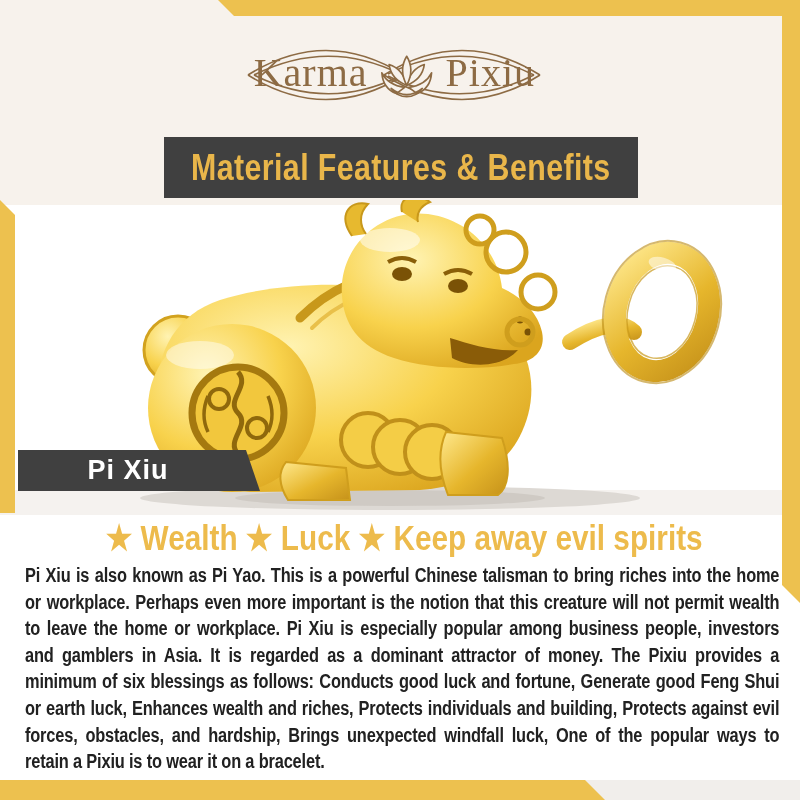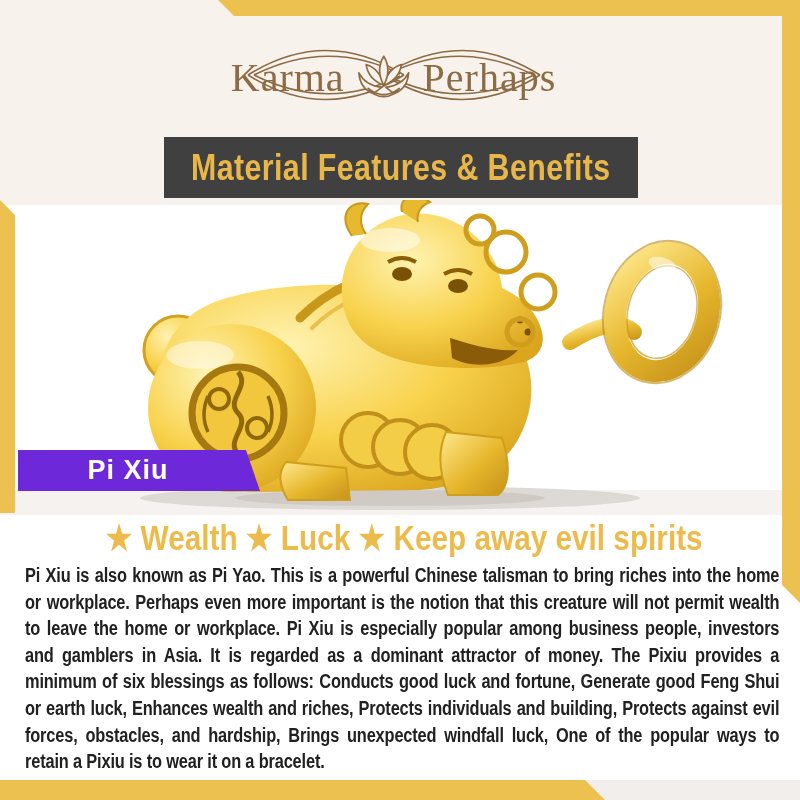--- a/index.html
+++ b/index.html
@@ -15,21 +15,21 @@
   }
   .logo-wrap {
     position:absolute; left:0; top:30px; width:800px; height:90px; z-index:1;
   }
   .swirls {
     position:absolute; left:50%; top:50%; transform:translate(-52%,-50%);
     width:300px; height:74px;
   }
   .logo-row {
     position:absolute; left:50%; top:50%; transform:translate(-52%,-50%);
-    display:flex; align-items:flex-end; gap:10px;
+    display:flex; align-items:flex-start; gap:10px;
     color:#8d6b44; font-family:"Liberation Serif", serif;
     font-size:40px; letter-spacing:1px; white-space:nowrap;
   }
   .lotus { width:58px; height:48px; margin-top:4px; }
   .banner-strip {
     position:absolute; left:164px; top:137px; width:474px; height:61px;
     background:#404040; z-index:1;
     display:flex; align-items:center; justify-content:center;
   }
   .banner-title {
@@ -39,21 +39,21 @@
   
   .divider-strip {
     position:absolute; left:0; top:490px; width:800px; height:25px;
     background:#f5f2ef; z-index:1;
   }
   .pendant {
     position:absolute; left:50px; top:200px; width:700px; height:315px; z-index:2;
   }
   .pixiu-band {
     position:absolute; left:18px; top:450px; width:242px; height:41px;
-    background:#6d28d9;
+    background:#404040;
     clip-path:polygon(0 0, 228px 0, 242px 41px, 0 41px);
     display:flex; align-items:center; justify-content:center;
     z-index:6;
   }
   .pixiu-label {
     color:#ffffff; font-weight:bold; font-size:27px; letter-spacing:1px;
     padding-right:22px;
   }
   
   .tagline {
@@ -103,21 +103,21 @@
     <svg class="lotus" viewBox="0 0 56 46">
       <g fill="#f7f2ec" stroke="#8d6b44" stroke-width="1.6" stroke-linejoin="round">
         <path d="M26,33 Q10,31 4,19 Q5,34 18,39 Z"></path>
         <path d="M30,33 Q46,31 52,19 Q51,34 38,39 Z"></path>
         <path d="M28,31 Q13,25 11,11 Q24,15 28,31 Z"></path>
         <path d="M28,31 Q43,25 45,11 Q32,15 28,31 Z"></path>
         <path d="M28,3 Q20,16 28,31 Q36,16 28,3 Z"></path>
         <path d="M13,34 Q28,46 43,34 Q37,42 28,42 Q19,42 13,34 Z"></path>
       </g>
     </svg>
-    <span>Perhaps</span>
+    <span>Pixiu</span>
   </div>
 </div>
 
 <div class="banner-strip">
   <div class="banner-title">Material Features &amp; Benefits</div>
 </div>
 
 <div class="divider-strip"></div>
 
 <svg class="pendant" viewBox="0 0 700 315">

